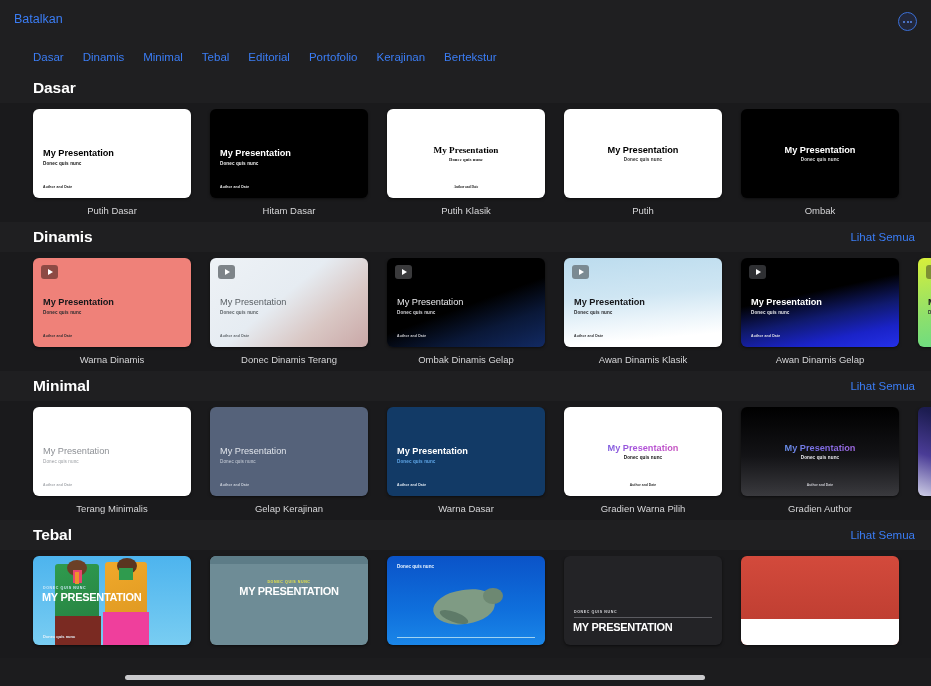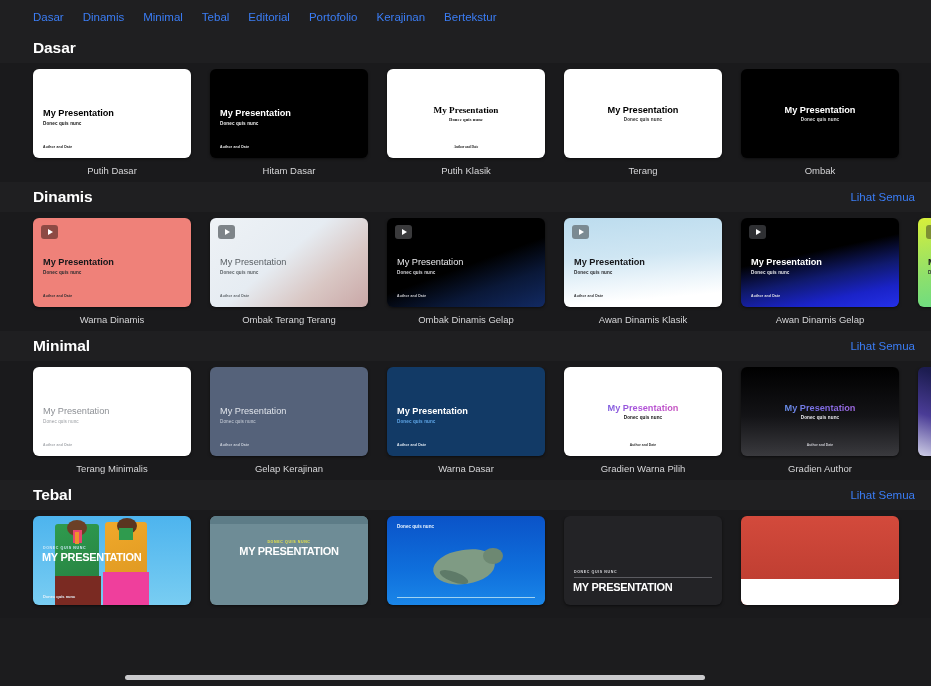--- a/index.html
+++ b/index.html
@@ -101,20 +101,30 @@
   .scrollbar{
     position:absolute;left:125px;bottom:6px;width:580px;height:5px;
     background:#d9d9dc;border-radius:3px;opacity:.92;
   }
 </style>
 </head>
 <body>
 
 <div class="screen">
 
+  <div class="topbar">
+    <div class="cancel-btn">Batalkan</div>
+    <div class="more-btn">
+      <span class="dots">
+          <i></i>
+          <i></i>
+          <i></i>
+        </span>
+    </div>
+  </div>
 
   <div class="headwrap">
     <div class="tabs">
       <span>Dasar</span>
       <span>Dinamis</span>
       <span>Minimal</span>
       <span>Tebal</span>
       <span>Editorial</span>
       <span>Portofolio</span>
       <span>Kerajinan</span>
@@ -170,21 +180,21 @@
 
         <div class="card">
           <div class="thumb" style="background:#fff">
             <div class="slide">
               <div class="mid">
                 <div class="s-title" style="color:#000">My Presentation</div>
                 <div class="s-sub" style="color:#333">Donec quis nunc</div>
               </div>
             </div>
           </div>
-          <div class="cap">Terang</div>
+          <div class="cap">Putih</div>
         </div>
 
         <div class="card">
           <div class="thumb" style="background:#000">
             <div class="slide">
               <div class="mid">
                 <div class="s-title" style="color:#fff">My Presentation</div>
                 <div class="s-sub" style="color:#ddd">Donec quis nunc</div>
               </div>
             </div>
@@ -226,21 +236,21 @@
                 <span class="tri"></span>
               </div>
             <div class="slide">
               <div class="low">
                 <div class="s-title" style="color:#5b6166;font-weight:normal">My Presentation</div>
                 <div class="s-sub" style="color:#5b6166">Donec quis nunc</div>
               </div>
               <div class="s-foot" style="color:#5b6166">Author and Date</div>
             </div>
           </div>
-          <div class="cap">Ombak Terang Terang</div>
+          <div class="cap">Donec Dinamis Terang</div>
         </div>
 
         <div class="card">
           <div class="thumb" style="background:linear-gradient(160deg,#000 0%,#000 52%,#0a1838 74%,#122a63 100%)">
             <div class="playbadge" style="background:#3a3a3c">
                 <span class="tri"></span>
               </div>
             <div class="slide">
               <div class="low">
                 <div class="s-title" style="color:#e8e8ea;font-weight:normal">My Presentation</div>

